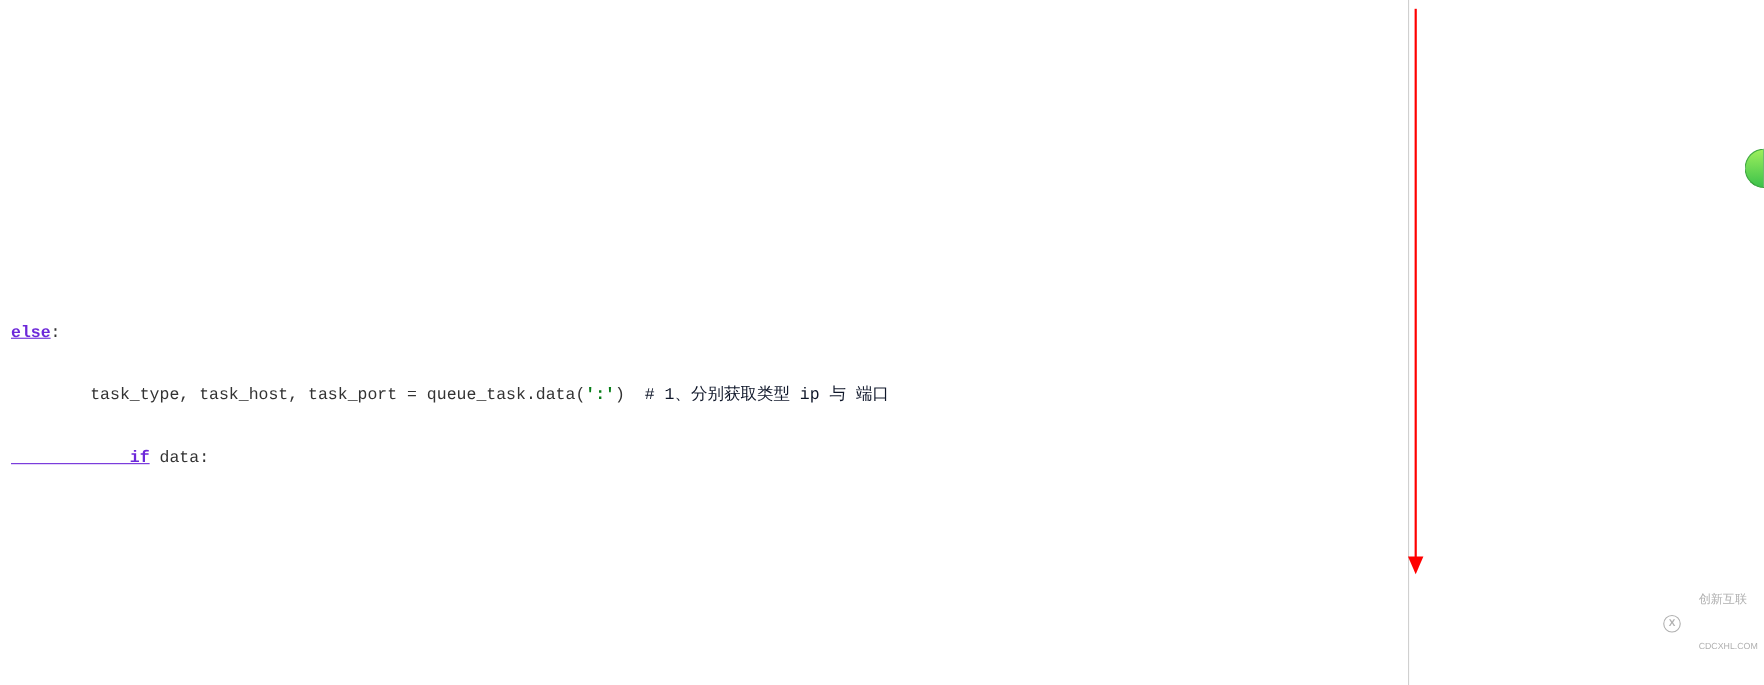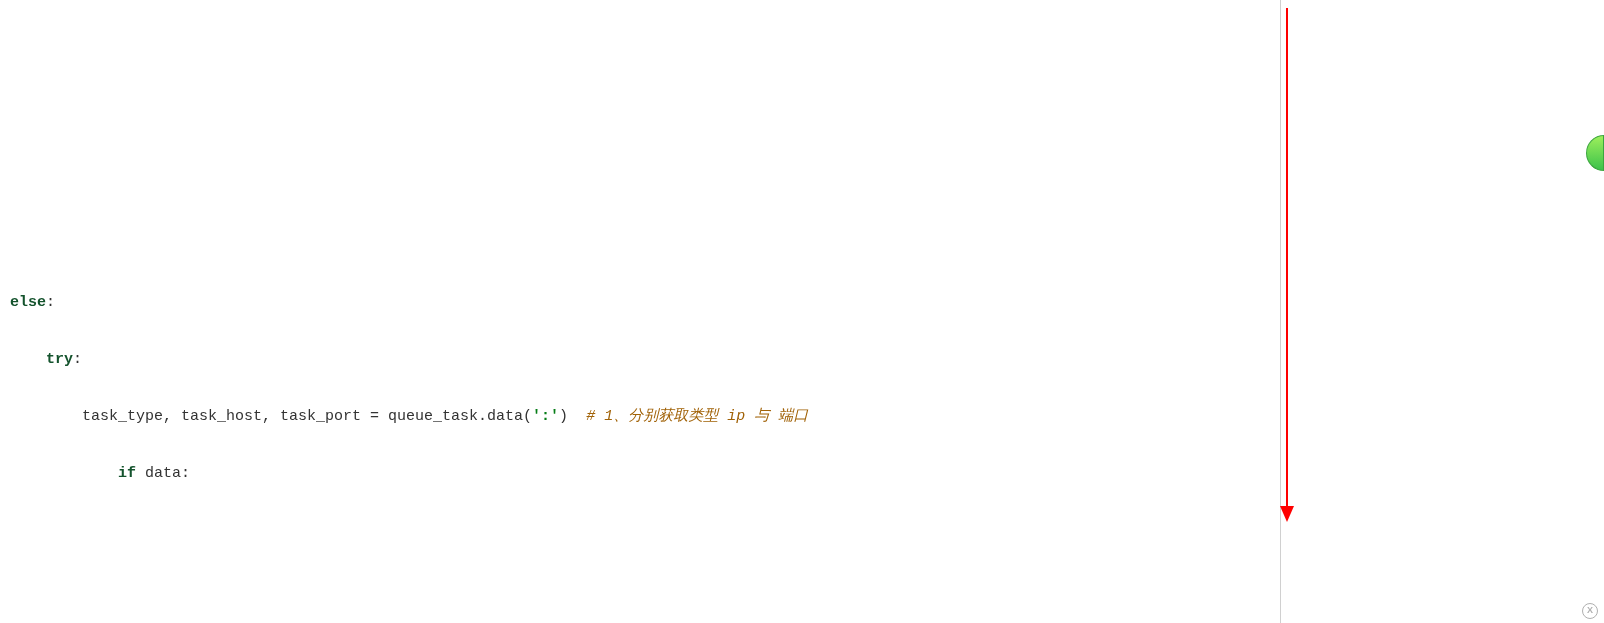--- a/index.html
+++ b/index.html
@@ -10,23 +10,23 @@
     white-space: pre;
     line-height: 1.9;
     position: relative;
     width: 1604px;
     height: 623px;
     overflow: hidden;
     color: #333;
   }
   .code-area { padding: 4px 0 0 10px; }
   .line { display: block; }
-  .kw { color: #14532d; font-weight: bold; }
+  .kw { color: #6d28d9; font-weight: bold; text-decoration: underline; }
   .str { color: #067d17; font-weight: bold; }
-  .com { color: #a16207; font-style: italic; }
+  .com { color: #0f172a; }
 
   .margin-line {
     position: absolute;
     top: 0;
     left: 1280px;
     width: 1px;
     height: 100%;
     background: #d0d0d0;
   }
   .arrow-line {
@@ -83,35 +83,38 @@
 
 
 
 <div class="margin-line"></div>
 <div class="arrow-line"></div>
 <div class="arrow-head"></div>
 <div class="side-badge"></div>
 
 <div class="code-area">
 <span class="line"><span class="kw">else</span><span>:</span></span>
-<span class="line"><span class="kw">    try</span><span>:</span></span>
 <span class="line"><span>        task_type, task_host, task_port = queue_task.data(</span><span class="str">':'</span><span>)  </span><span class="com"># 1、分别获取类型 ip 与 端口</span></span>
 <span class="line"><span class="kw">            if</span><span> data:</span></span>
 
 
 
 
 
 
 
 
 
 
 
 
 </div>
 
 <div class="watermark">
   <span class="wm-icon">X</span>
+  <span>
+    <span>创新互联</span><br>
+    <span style="font-size:8px;">CDCXHL.COM</span>
+  </span>
 </div>
 
 
 
 
 </body></html>

